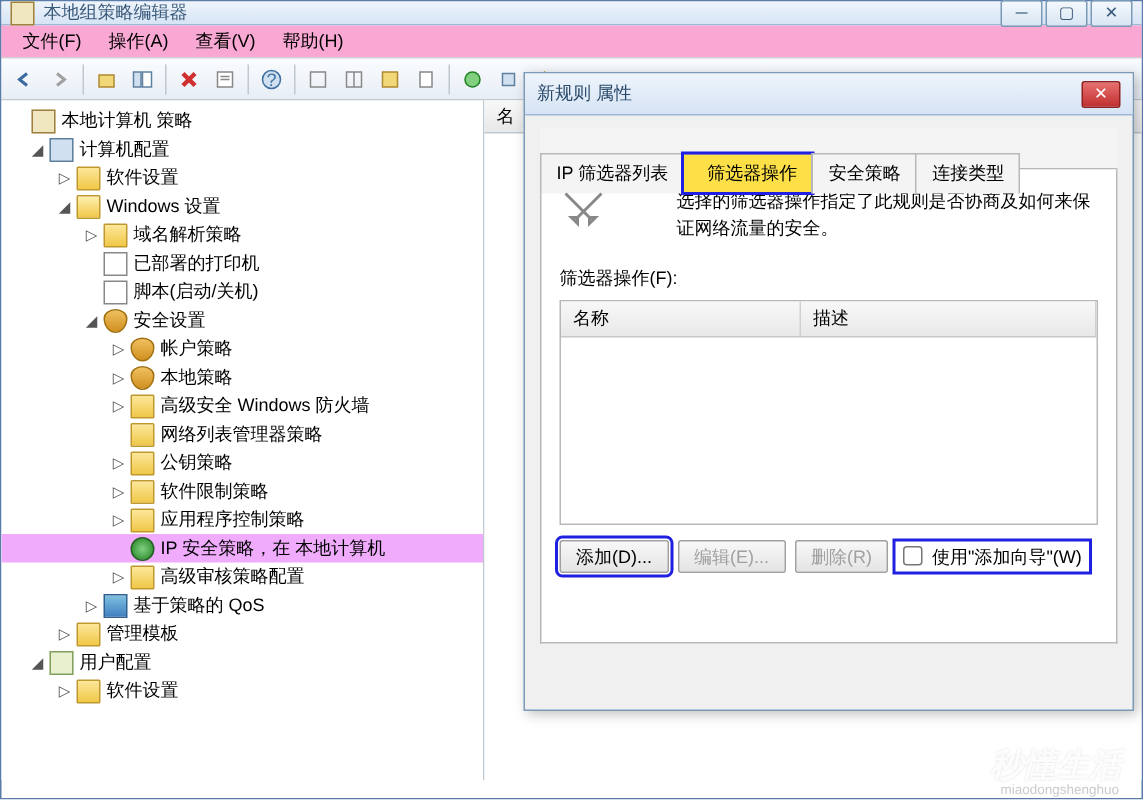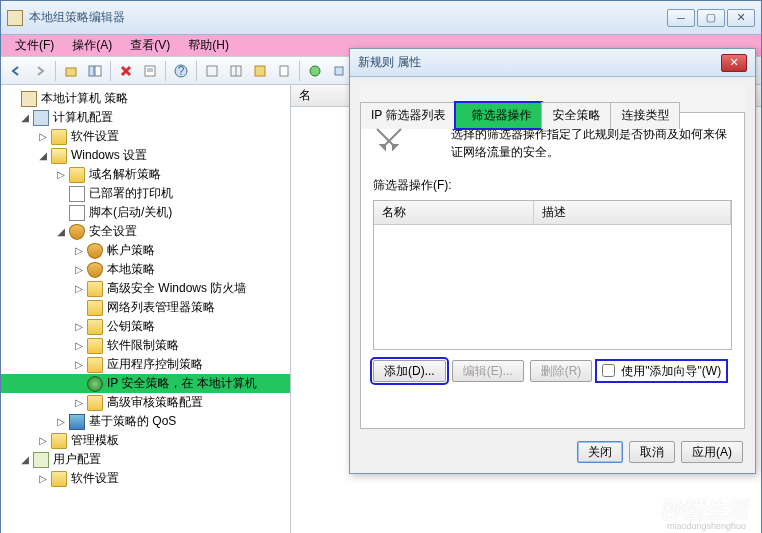--- a/index.html
+++ b/index.html
@@ -1,42 +1,42 @@
 <!DOCTYPE html>
 <html><head>
 <meta charset="utf-8">
 <style>
 * { box-sizing: border-box; margin: 0; padding: 0; font-family: "Microsoft YaHei", "SimSun", Tahoma, sans-serif; font-size: 12px; }
 body { background: #fff; width: 762px; height: 533px; overflow: hidden; position: relative; }
 
 
 .main-window { position: absolute; left: 0; top: 0; width: 762px; height: 533px; border: 1px solid #5a7ca8; background: #fff; }
-.titlebar { height: 34px; background: linear-gradient(#eef4fb, #d6e4f5); display: flex; align-items: center; padding: 0 6px; border-bottom: 1px solid #9fb8d6; }
+.titlebar { height: 16px; background: linear-gradient(#eef4fb, #d6e4f5); display: flex; align-items: center; padding: 0 6px; border-bottom: 1px solid #9fb8d6; }
 .title-icon { width: 16px; height: 16px; background: #f0e6c0; border: 1px solid #a08040; margin-right: 6px; }
 .title-text { flex: 1; color: #3a5a7a; font-size: 12px; }
 .win-btns { display: flex; gap: 2px; }
 .win-btn { width: 28px; height: 18px; border: 1px solid #7a9ab8; background: linear-gradient(#f4f8fc,#d8e6f4); border-radius: 2px; display: flex; align-items: center; justify-content: center; color: #3a5a7a; font-size: 11px; cursor: pointer; }
 .win-btn.close { color: #3a5a7a; }
 
 .menubar { height: 22px; background: #f9a8d4; display: flex; align-items: center; padding: 0 6px; gap: 2px; border-bottom: 1px solid #d0d0d0; }
 .menu-item { padding: 2px 8px; cursor: pointer; }
 
 .toolbar { height: 28px; background: linear-gradient(#fafcfe,#e8eef6); display: flex; align-items: center; padding: 0 4px; gap: 2px; border-bottom: 1px solid #c0c8d0; }
 .tb-btn { width: 22px; height: 22px; display: flex; align-items: center; justify-content: center; border: 1px solid transparent; cursor: pointer; border-radius: 2px; }
 .tb-sep { width: 1px; height: 20px; background: #c0c8d0; margin: 0 2px; }
 
 .content { display: flex; height: calc(533px - 28px - 22px - 28px - 2px); }
-.tree-panel { width: 290px; border-right: 1px solid #c0c8d0; overflow: auto; padding: 4px 0; background: #fff; }
+.tree-panel { width: 322px; border-right: 1px solid #c0c8d0; overflow: auto; padding: 4px 0; background: #fff; }
 .list-panel { flex: 1; background: #fff; }
 .list-header { height: 22px; background: linear-gradient(#f8f8f8,#e8e8e8); border-bottom: 1px solid #c0c8d0; display: flex; align-items: center; padding: 0 8px; }
 
 
 .tree { list-style: none; }
 .tree-item { display: flex; align-items: center; padding: 1px 0 1px 6px; cursor: pointer; white-space: nowrap; }
-.tree-item.selected { background: #22c55e; }
+.tree-item.selected { background: #f0abfc; }
 .expander { width: 12px; height: 12px; margin-right: 2px; display: inline-flex; align-items: center; justify-content: center; font-size: 10px; color: #555; }
 .tree-icon { width: 16px; height: 16px; margin-right: 4px; display: inline-block; }
 .icon-folder { background: linear-gradient(#fce79a,#f0c848); border: 1px solid #c09830; border-radius: 1px; }
 .icon-folder-open { background: linear-gradient(#fff0b0,#f0c848); border: 1px solid #c09830; border-radius: 1px; }
 .icon-policy { background: #f0e6c0; border: 1px solid #a08040; }
 .icon-computer { background: #d0e0f0; border: 1px solid #6080a0; }
 .icon-user { background: #e8f0d0; border: 1px solid #80a060; }
 .icon-script { background: #fff; border: 1px solid #888; }
 .icon-shield { background: linear-gradient(#f0c060,#d09020); border: 1px solid #a07010; border-radius: 50% 50% 50% 50% / 40% 40% 60% 60%; }
 .icon-ip { background: radial-gradient(#80d080,#208020); border-radius: 50%; border: 1px solid #206020; }
@@ -49,21 +49,21 @@
 
 
 .dialog { position: absolute; left: 349px; top: 48px; width: 407px; height: 426px; background: #f0f0f0; border: 1px solid #7a9ab8; box-shadow: 2px 2px 8px rgba(0,0,0,0.25); }
 .dialog-titlebar { height: 28px; background: linear-gradient(#eef4fb,#d6e4f5); display: flex; align-items: center; padding: 0 8px; border-bottom: 1px solid #9fb8d6; }
 .dialog-title { flex: 1; color: #2a4a6a; }
 .dlg-close { width: 26px; height: 18px; background: linear-gradient(#e87070,#c03030); border: 1px solid #902020; border-radius: 2px; color: #fff; display: flex; align-items: center; justify-content: center; cursor: pointer; font-size: 11px; }
 
 .dialog-body { padding: 8px 10px; }
 .tabs { display: flex; border-bottom: 1px solid #b8b8b8; background: #f4f4f4; }
 .tab { padding: 4px 10px; border: 1px solid #b8b8b8; border-bottom: none; background: #f4f4f4; margin-right: -1px; cursor: pointer; position: relative; top: 17px; }
-.tab.active { background: #22c55e; border-bottom: 1px solid #fff; padding-left: 15px; }
+.tab.active { background: #fde047; border-bottom: 1px solid #fff; padding-left: 15px; }
 .tab.hl { outline: 2px solid #2020e0; outline-offset: -1px; }
 .tab-content { background: #fff; border: 1px solid #b8b8b8; border-top: none; padding: 12px; height: 316px; }
 
 .info-row { display: flex; gap: 10px; margin-bottom: 16px; }
 .info-icon { width: 32px; height: 32px; position: relative; }
 .swords { position: absolute; inset: 0; }
 .info-text { flex: 1; line-height: 1.5; margin-left: 36px; }
 
 .group-label { margin-bottom: 6px; }
 .list-box { border: 1px solid #b8b8b8; height: 150px; background: #fff; }
@@ -341,21 +341,16 @@
         <button class="btn hl-box">添加(D)...</button>
         <button class="btn disabled">编辑(E)...</button>
         <button class="btn disabled">删除(R)</button>
         <label class="check-wrap hl-box">
           <input type="checkbox" style="">
           <span>使用"添加向导"(W)</span>
         </label>
       </div>
     </div>
   </div>
-  <div class="dialog-buttons">
-    <button class="btn default">关闭</button>
-    <button class="btn">取消</button>
-    <button class="btn">应用(A)</button>
-  </div>
 </div>
 
 <div class="watermark">秒懂生活</div>
 <div class="watermark-sub">miaodongshenghuo</div>
 
 </body></html>

